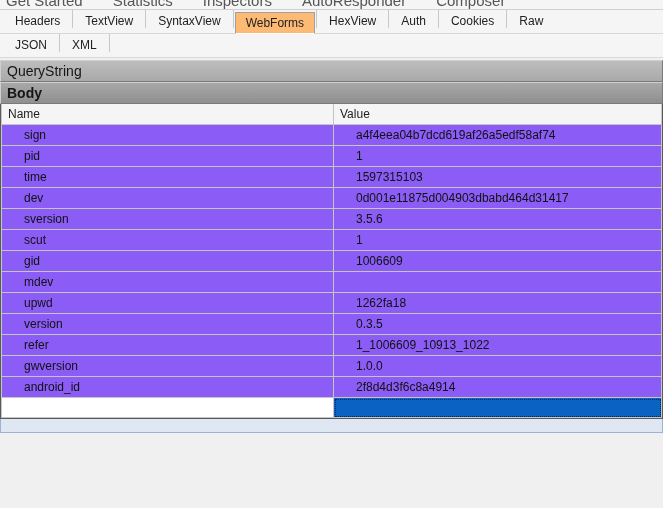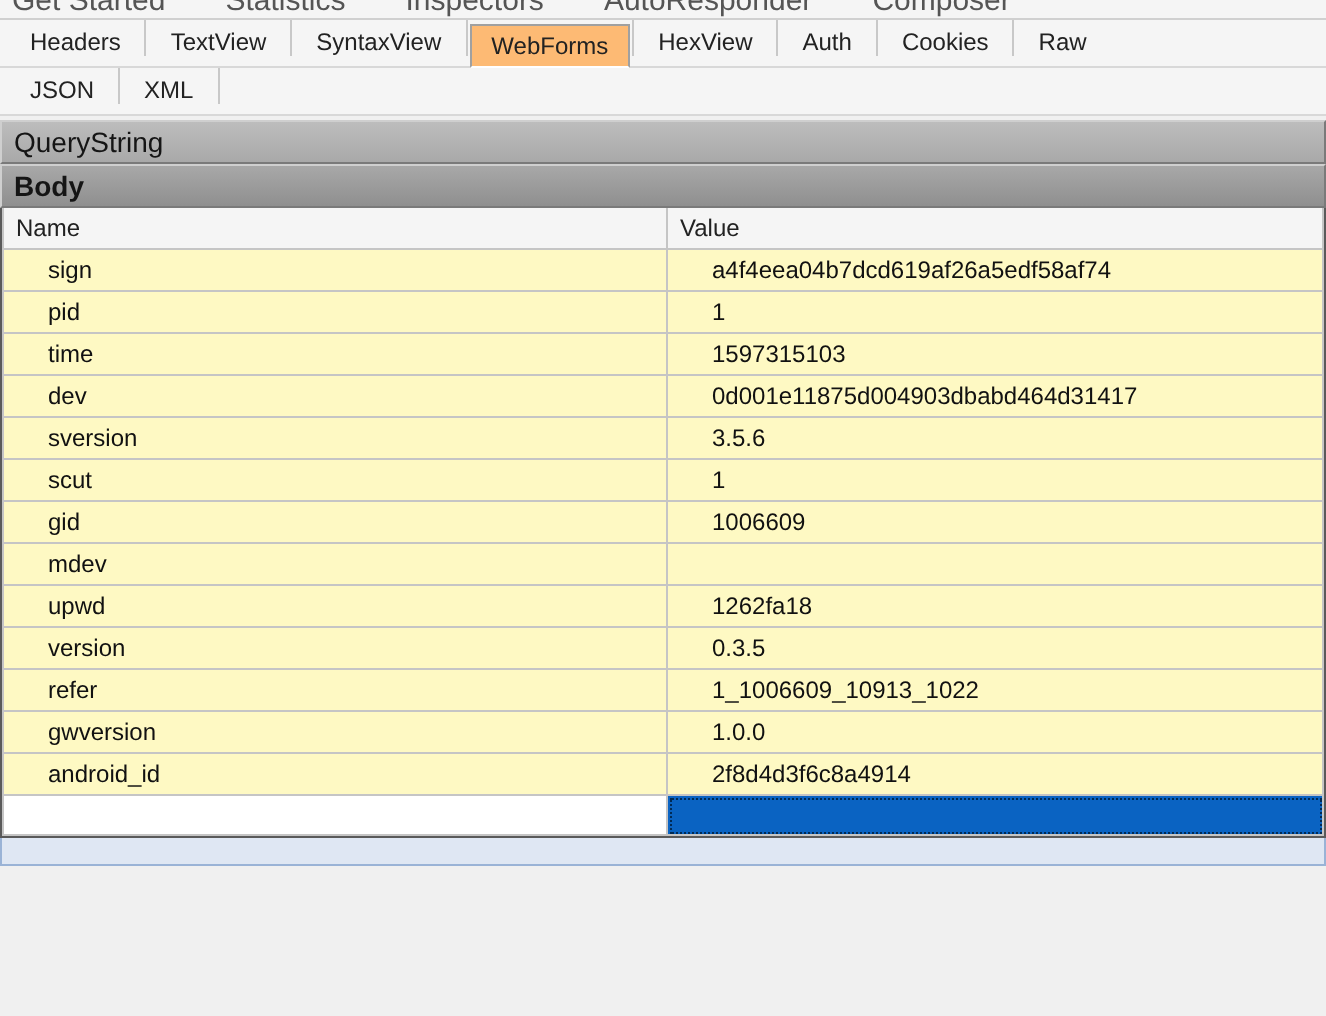--- a/index.html
+++ b/index.html
@@ -63,21 +63,21 @@
     border-left-color: #cfcfcf;
     margin-top: 2px;
   }
   .section-header.dark {
     background: linear-gradient(#a8a8a8, #8f8f8f);
     font-weight: 600;
     margin-top: 0;
   }
   .grid {
     border: 1px solid #5a5a5a;
-    background: #fef9c3;
+    background: #8b5cf6;
     width: 100%;
     border-top: none;
   }
   table.tbl {
     width: 100%;
     border-collapse: collapse;
     table-layout: fixed;
   }
   table.tbl th {
     background: #f5f5f5;

